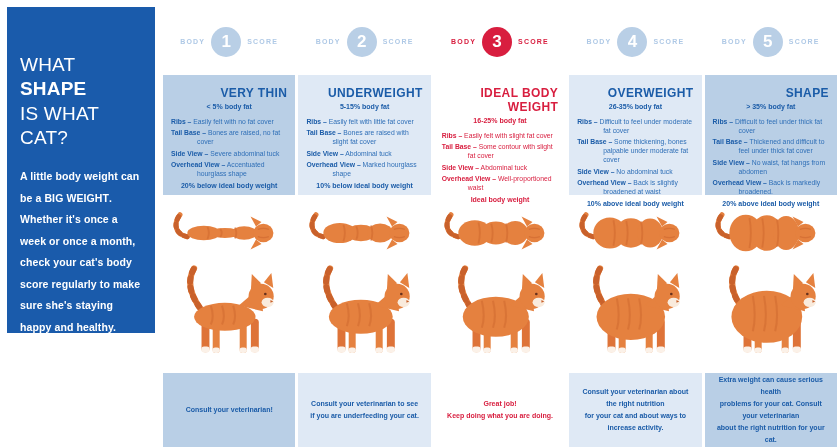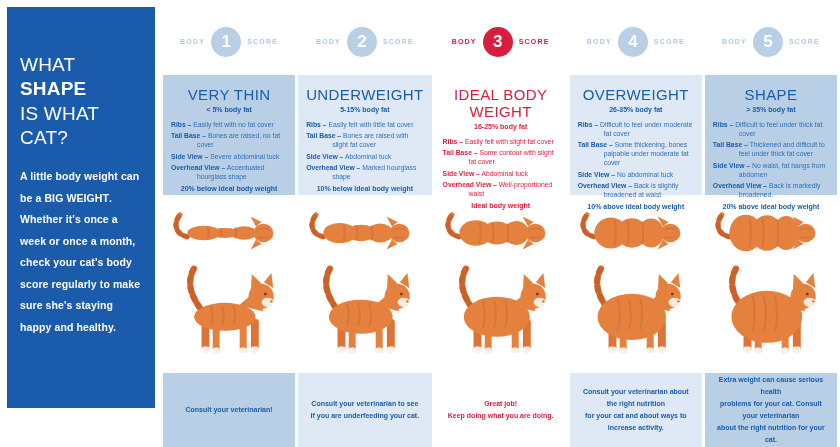--- a/index.html
+++ b/index.html
@@ -1,20 +1,20 @@
 <!DOCTYPE html>
 <html><head>
 <meta charset="utf-8">
 <style>
   html,body{margin:0;padding:0;background:#fff;}
   .page{position:relative;width:840px;height:447px;background:#ffffff;overflow:hidden;
         font-family:"Liberation Sans",sans-serif;}
 
   
-  .sidebar{position:absolute;left:7px;top:7px;width:148px;height:401px;background:#1A5BAB;
+  .sidebar{position:absolute;left:7px;top:7px;width:148px;height:326px;background:#1A5BAB;
            color:#fff;box-sizing:border-box;padding:46px 13px 0 13px;}
   .sidebar-title{font-size:19px;font-weight:normal;line-height:1.28;margin:0 0 16px 0;letter-spacing:.2px;}
   .sidebar-title b{font-weight:bold;}
   .sidebar-intro{font-size:10.5px;line-height:2.05;margin:0;font-weight:600;letter-spacing:.1px;}
   .sidebar-intro b{font-weight:bold;}
 
   
   .main{position:absolute;left:163px;top:0;width:674px;height:447px;
         display:grid;grid-template-columns:repeat(5,1fr);column-gap:3px;}
   .column{display:flex;flex-direction:column;
@@ -26,21 +26,21 @@
   
   .badge{height:75px;display:flex;align-items:center;justify-content:center;gap:6px;
          padding-top:8px;box-sizing:border-box;}
   .badge-label{font-size:7px;font-weight:bold;letter-spacing:1.2px;color:var(--label);}
   .score-circle{width:30px;height:30px;border-radius:50%;background:var(--circle);color:#fff;
                 font-size:17px;font-weight:bold;display:flex;align-items:center;justify-content:center;}
 
   
   .card{height:120px;background:var(--card);display:flex;flex-direction:column;
         padding:11px 8px 9px 8px;box-sizing:border-box;}
-  .card-title{font-size:15px;font-weight:normal;color:var(--title);text-align:center;letter-spacing:.4px;}
+  .card-title{font-size:12px;font-weight:bold;color:var(--title);text-align:right;letter-spacing:.4px;}
   .fat{font-size:7px;font-weight:bold;color:var(--title);text-align:center;margin-top:3px;}
   .descs{margin-top:8px;}
   .desc{font-size:6.8px;color:var(--text);line-height:1.32;margin-bottom:2.5px;
         padding-left:26px;text-indent:-26px;}
   .desc b{color:var(--title);font-weight:bold;}
   .weight-note{margin-top:auto;font-size:7px;font-weight:bold;color:var(--title);text-align:center;padding-bottom:1px;}
 
   
   .cats{height:178px;box-sizing:border-box;padding-top:14px;display:flex;flex-direction:column;align-items:center;}
   .cat-top{width:120px;height:48px;}

